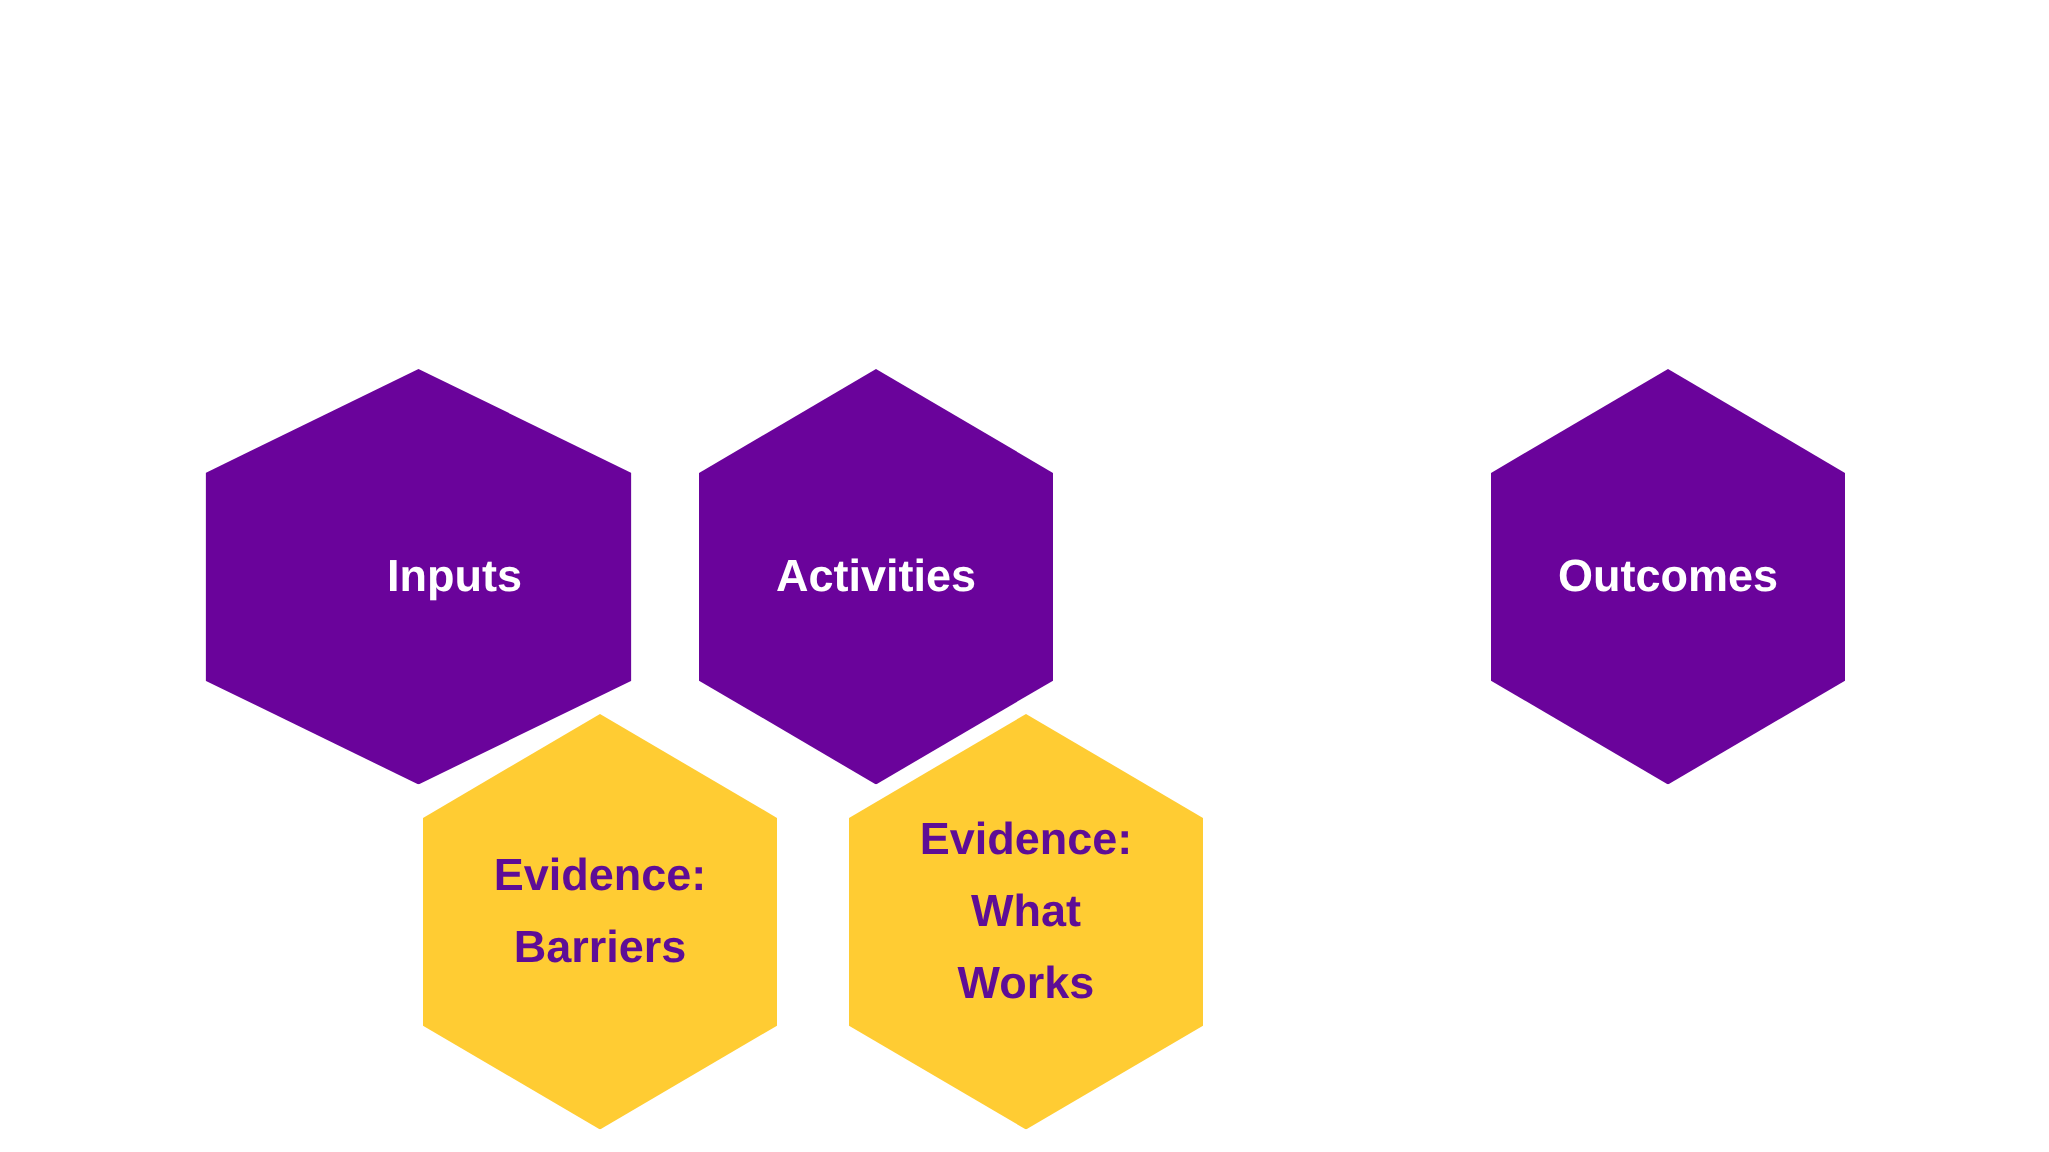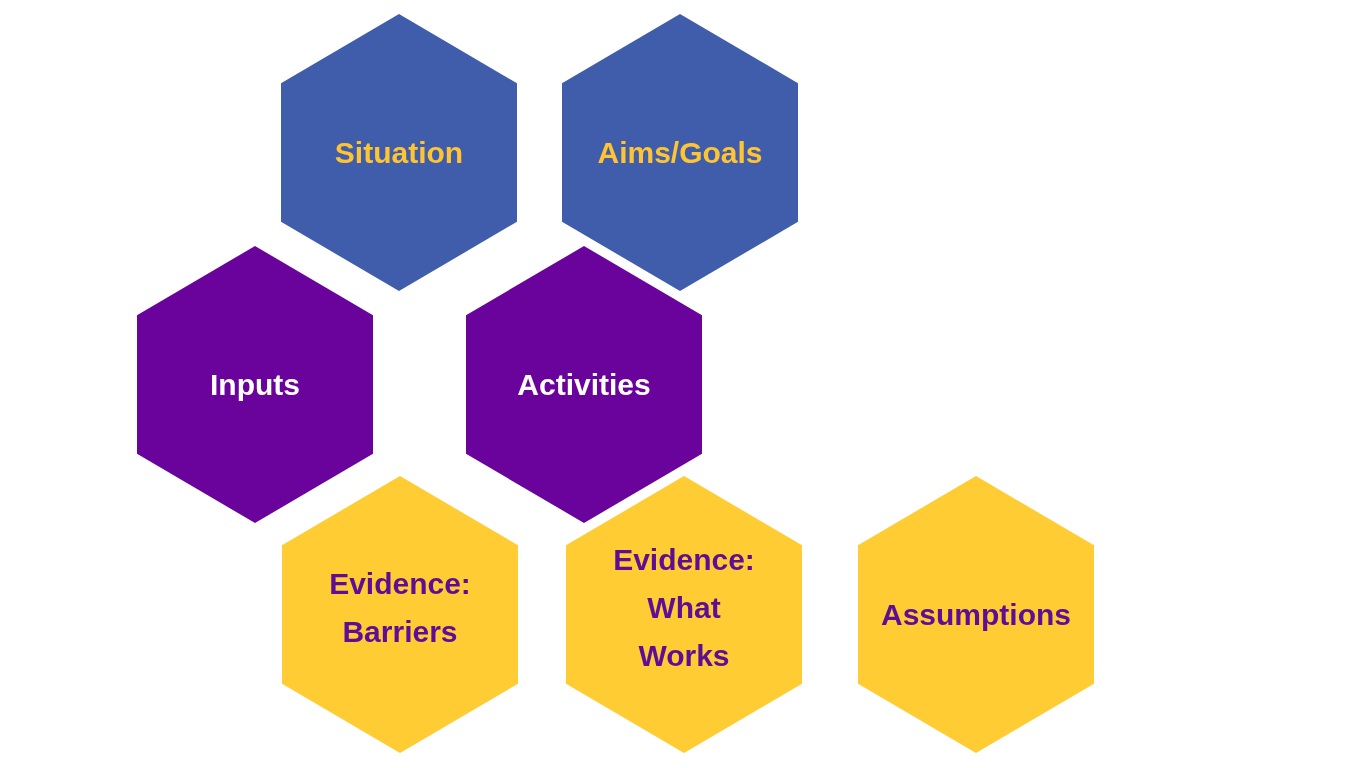--- a/index.html
+++ b/index.html
@@ -33,60 +33,54 @@
     line-height: 1.6;
     white-space: pre-line;
   }
   .nudge-up {
     margin-top: -14px;
   }
   
   .pos-situation      { left: 281px; top: 14px;  }
   .pos-aims-goals     { left: 562px; top: 14px;  }
   .pos-rationale      { left: 848px; top: 19px;  }
-  .pos-inputs         { left: 137px; top: 246px; }
+  .pos-inputs         { left: 137px; top: 246px; padding-left: 48px; }
   .pos-activities     { left: 423px; top: 246px; margin-left: 43px; }
   .pos-outputs        { left: 709px; top: 246px; }
   .pos-outcomes       { left: 994px; top: 246px; }
   .pos-evidence-barriers   { left: 282px; top: 476px; }
   .pos-evidence-what-works { left: 566px; top: 476px; }
   .pos-assumptions    { left: 858px; top: 476px; }
 </style>
 </head>
 <body>
 
 <div class="canvas" style="background: rgb(255, 255, 255);">
 
-  <div class="hex pos-situation" style="background: rgb(63, 93, 170);">
-    <div class="hex-label" style="color: rgb(255, 196, 49);">Situation</div>
-  </div>
 
-  <div class="hex pos-aims-goals" style="background: rgb(63, 93, 170);">
-    <div class="hex-label" style="color: rgb(255, 196, 49);">Aims/Goals</div>
-  </div>
 
 
   <div class="hex pos-inputs" style="background: rgb(106, 3, 155);">
     <div class="hex-label" style="color: rgb(255, 255, 255);">Inputs</div>
   </div>
 
   <div class="hex pos-activities" style="background: rgb(106, 3, 155);">
     <div class="hex-label" style="color: rgb(255, 255, 255);">Activities</div>
   </div>
 
 
+  <div class="hex pos-outcomes" style="background: rgb(106, 3, 155);">
+    <div class="hex-label" style="color: rgb(255, 255, 255);">Outcomes</div>
+  </div>
 
   <div class="hex pos-evidence-barriers" style="background: rgb(255, 204, 51);">
     <div class="hex-label nudge-up" style="color: rgb(94, 13, 150);">Evidence:
 Barriers</div>
   </div>
 
   <div class="hex pos-evidence-what-works" style="background: rgb(255, 204, 51);">
     <div class="hex-label nudge-up" style="color: rgb(94, 13, 150);">Evidence:
 What
 Works</div>
   </div>
 
-  <div class="hex pos-assumptions" style="background: rgb(255, 204, 51);">
-    <div class="hex-label" style="color: rgb(94, 13, 150);">Assumptions</div>
-  </div>
 
 </div>
 
 </body></html>

